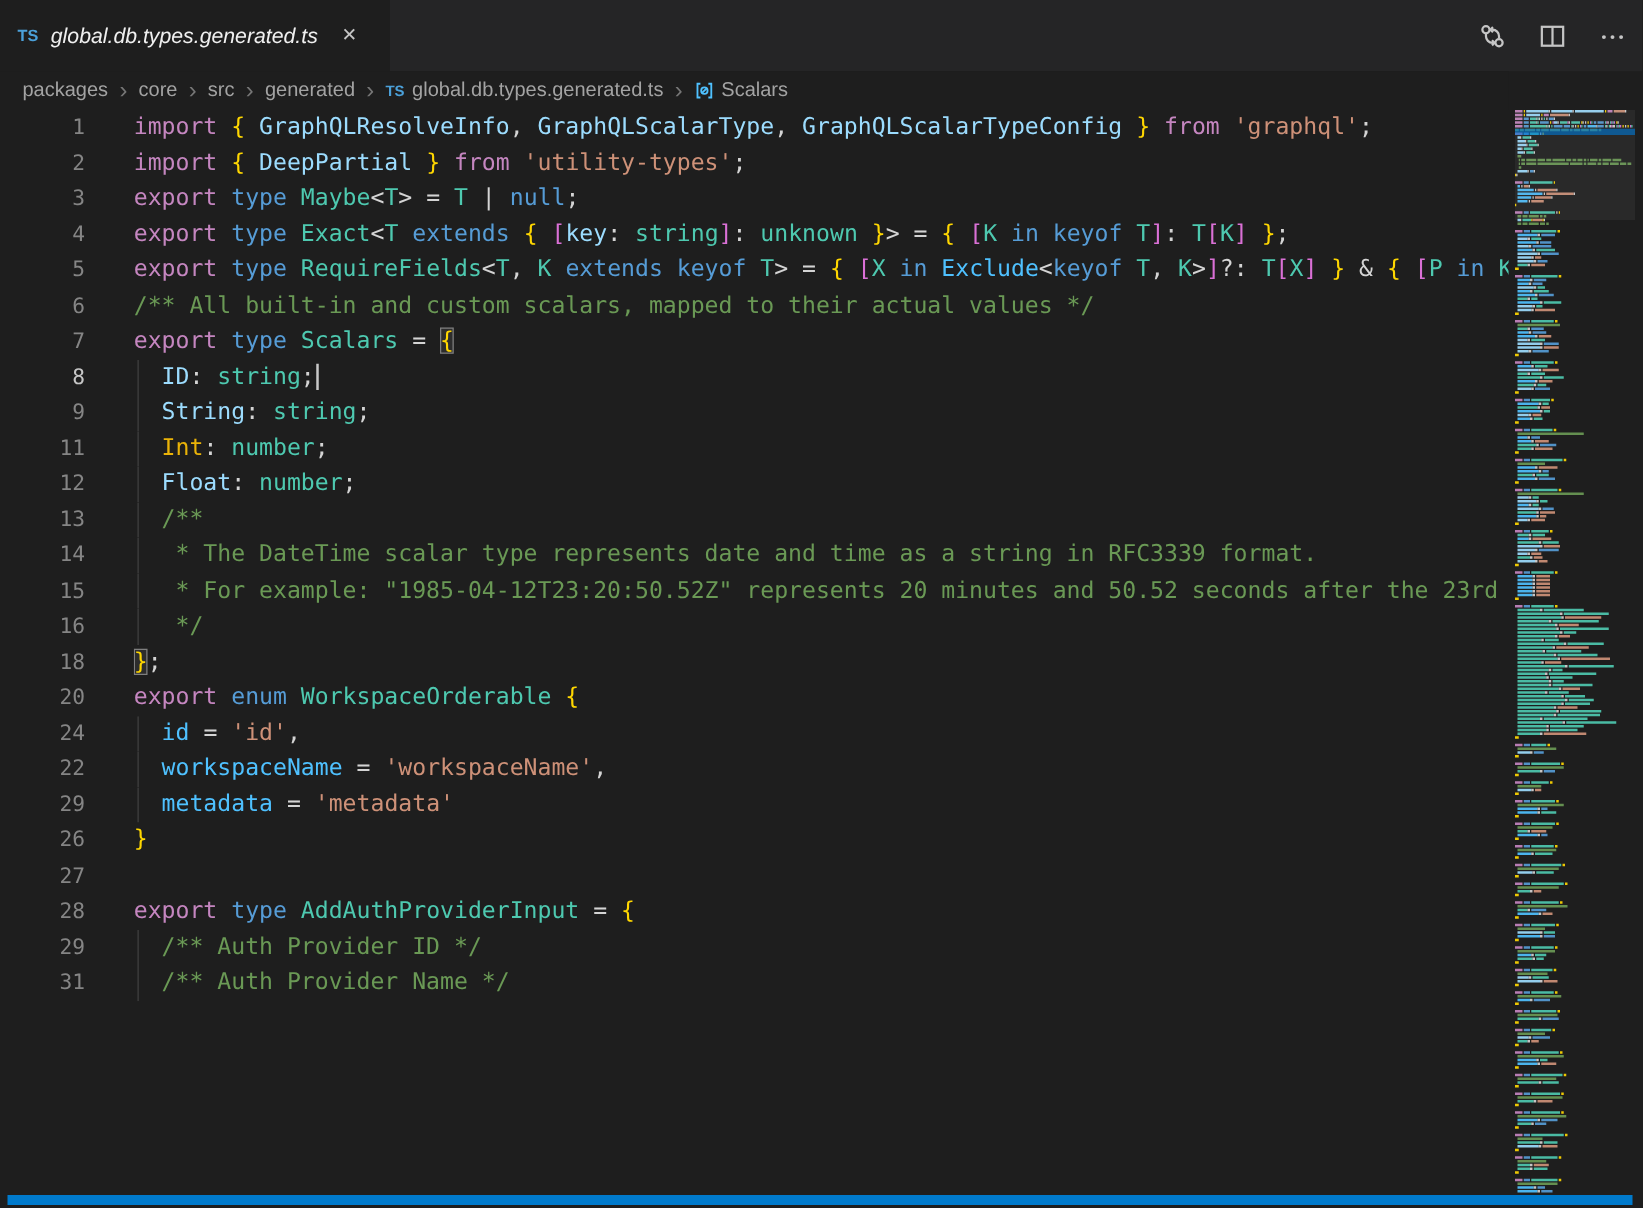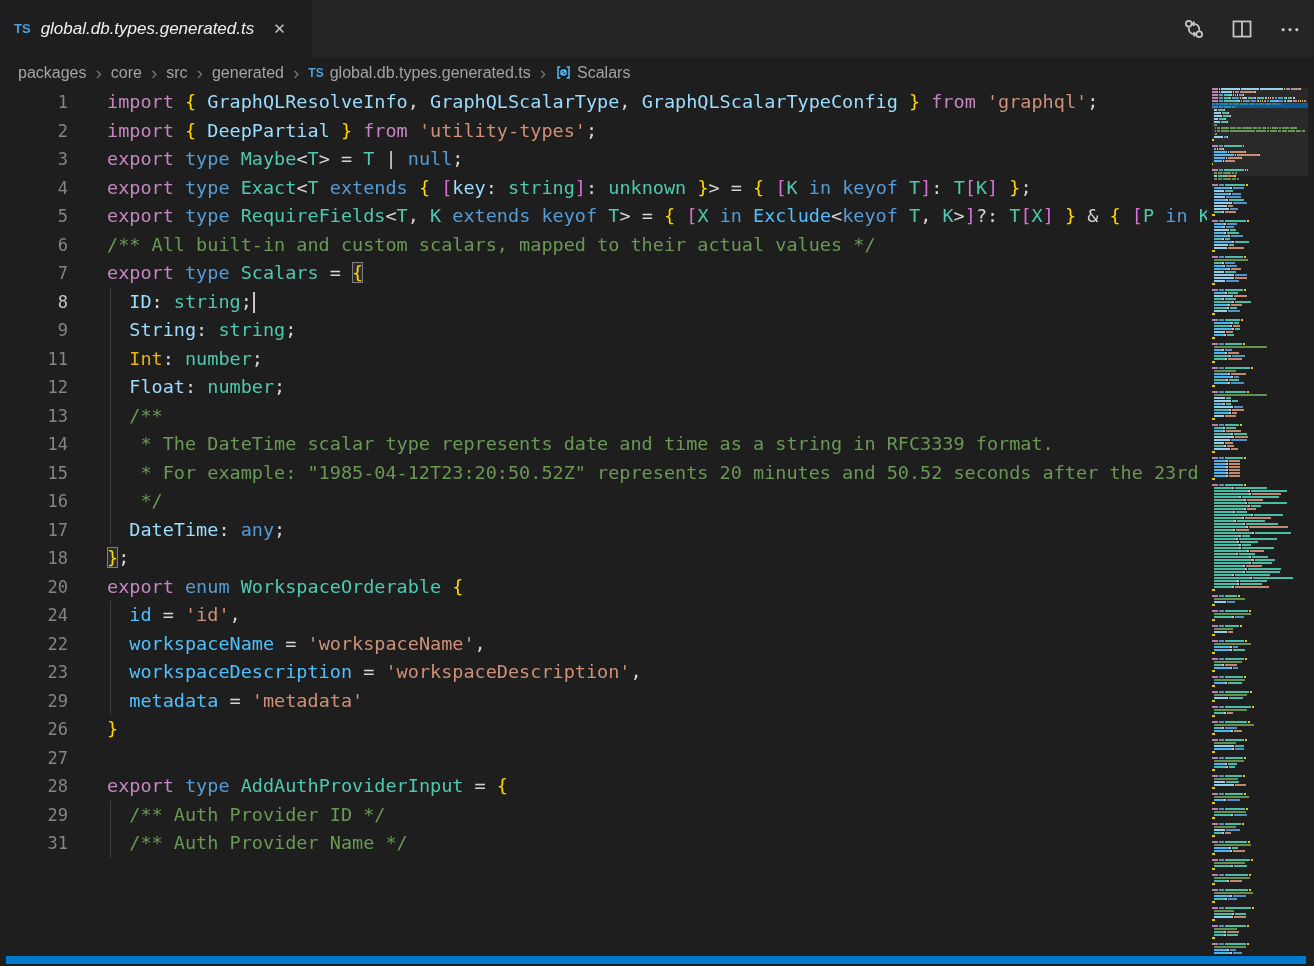--- a/index.html
+++ b/index.html
@@ -171,42 +171,34 @@
     </div>
     <div class="line-row">
       <span class="ln">15</span>
       <span class="code guide"><span style="color: rgb(106, 153, 85);">   * For example: "1985-04-12T23:20:50.52Z" represents 20 minutes and 50.52 seconds after the 23rd hour of April 12th, 1985 in UTC.</span></span>
     </div>
     <div class="line-row">
       <span class="ln">16</span>
       <span class="code guide"><span style="color: rgb(106, 153, 85);">   */</span></span>
     </div>
     <div class="line-row">
-      <span class="ln">17</span>
-      <span class="code guide"><span style="color: rgb(156, 220, 254);">  DateTime</span><span style="color: rgb(212, 212, 212);">: </span><span style="color: rgb(86, 156, 214);">any</span><span style="color: rgb(212, 212, 212);">;</span></span>
-    </div>
-    <div class="line-row">
       <span class="ln">18</span>
       <span class="code"><span class="tok-brm" style="color: rgb(255, 215, 0);">}</span><span style="color: rgb(212, 212, 212);">;</span></span>
     </div>
     <div class="line-row">
       <span class="ln">20</span>
       <span class="code"><span style="color: rgb(197, 134, 192);">export </span><span style="color: rgb(86, 156, 214);">enum </span><span style="color: rgb(78, 201, 176);">WorkspaceOrderable </span><span style="color: rgb(255, 215, 0);">{</span></span>
     </div>
     <div class="line-row">
       <span class="ln">24</span>
       <span class="code guide"><span style="color: rgb(79, 193, 255);">  id</span><span style="color: rgb(212, 212, 212);"> = </span><span style="color: rgb(206, 145, 120);">'id'</span><span style="color: rgb(212, 212, 212);">,</span></span>
     </div>
     <div class="line-row">
       <span class="ln">22</span>
       <span class="code guide"><span style="color: rgb(79, 193, 255);">  workspaceName</span><span style="color: rgb(212, 212, 212);"> = </span><span style="color: rgb(206, 145, 120);">'workspaceName'</span><span style="color: rgb(212, 212, 212);">,</span></span>
-    </div>
-    <div class="line-row">
-      <span class="ln">23</span>
-      <span class="code guide"><span style="color: rgb(79, 193, 255);">  workspaceDescription</span><span style="color: rgb(212, 212, 212);"> = </span><span style="color: rgb(206, 145, 120);">'workspaceDescription'</span><span style="color: rgb(212, 212, 212);">,</span></span>
     </div>
     <div class="line-row">
       <span class="ln">29</span>
       <span class="code guide"><span style="color: rgb(79, 193, 255);">  metadata</span><span style="color: rgb(212, 212, 212);"> = </span><span style="color: rgb(206, 145, 120);">'metadata'</span></span>
     </div>
     <div class="line-row">
       <span class="ln">26</span>
       <span class="code"><span style="color: rgb(255, 215, 0);">}</span></span>
     </div>
     <div class="line-row">

